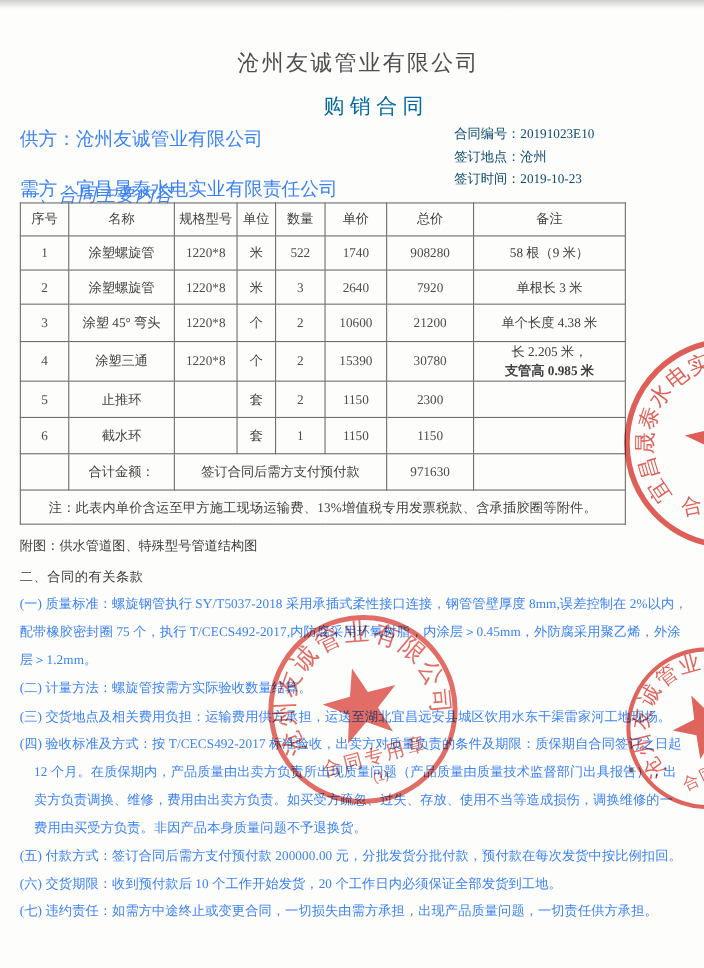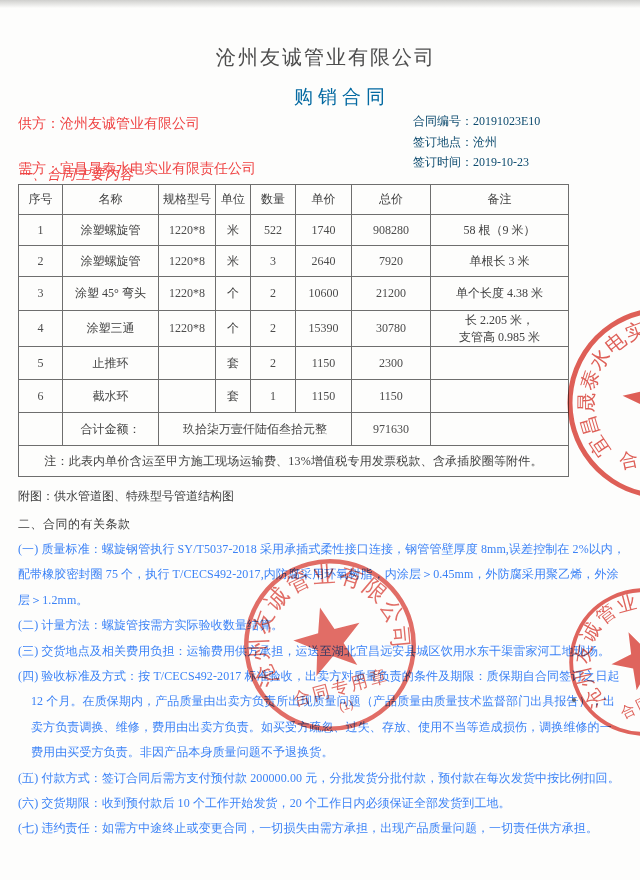--- a/index.html
+++ b/index.html
@@ -4,33 +4,33 @@
 <style>
   html,body{margin:0;padding:0;}
   body{background:#ffffff;font-family:"Liberation Serif","DejaVu Serif",serif;}
   .page{position:relative;width:640px;height:880px;background:#fdfdfc;overflow:hidden;color:#3b3b3b;padding-left:12px;}
   .scan-edge{position:absolute;top:0;left:0;width:100%;height:9px;
     background:linear-gradient(180deg,#cfcfcd 0%,rgba(255,255,255,0) 90%);}
   .company-title{position:absolute;top:44px;left:0;width:100%;text-align:center;
     font-size:20px;letter-spacing:2px;color:#4d4d4d;font-weight:400;}
   .doc-title{position:absolute;top:84px;left:16px;width:100%;text-align:center;
     font-size:19px;letter-spacing:5px;color:#0369a1;font-weight:400;}
-  .line{position:absolute;font-size:14px;color:#ef4444;white-space:nowrap;}
+  .line{position:absolute;font-size:17px;color:#3b82f6;white-space:nowrap;}
   .supplier{top:115px;left:18px;}
   .buyer{top:160px;left:18px;font-family:Liberation Mono, monospace;}
   .meta{position:absolute;top:111px;left:413px;font-size:12px;line-height:20.5px;color:#0c4a6e;}
   .sec1{top:166px;left:18px;letter-spacing:0.5px;font-style:italic;}
   .sec2{position:absolute;top:516px;left:18px;font-size:12px;letter-spacing:0.5px;}
   .attachment{position:absolute;top:488px;left:18px;font-size:12px;}
   table.main{position:absolute;top:184px;left:18px;width:550px;border-collapse:collapse;table-layout:fixed;}
   table.main th,table.main td{border:1px solid #6e6e6e;font-size:12px;font-weight:400;
     text-align:center;vertical-align:middle;color:#414141;padding:0 2px;overflow:hidden;}
   table.main td.num{color:#4c4c4c;}
   td.note-cell{text-align:left;padding:0 4px;font-size:11.5px;letter-spacing:0.2px;}
-  .remark2{display:block;}
+  .remark2{display:block;font-weight:bold;}
   .clauses{position:absolute;top:537px;left:18px;width:608px;}
   .clause-line{font-size:12px;line-height:25.4px;white-space:nowrap;color:#3b82f6;letter-spacing:0.1px;}
   .clause-line.ind{margin-left:13px;}
   .stamp{position:absolute;mix-blend-mode:multiply;}
   .stamp svg{display:block;}
   .stamp text,.stamp textPath{font-family:"Liberation Sans","DejaVu Sans",sans-serif;}
   .stamp-buyer{left:563px;top:303px;width:200px;height:200px;transform:rotate(-12deg);opacity:0.88;}
   .stamp-mid{left:240px;top:555px;width:180px;height:180px;transform:rotate(-15deg);opacity:0.8;}
   .stamp-br{left:566px;top:585px;width:154px;height:154px;transform:rotate(-26deg);opacity:0.85;}
   .speck{position:absolute;left:572px;top:698px;width:4px;height:4px;background:#4a4a4a;border-radius:50%;opacity:0.8;}
@@ -133,21 +133,21 @@
       <td class="num"></td>
       <td>套</td>
       <td class="num">1</td>
       <td class="num">1150</td>
       <td class="num">1150</td>
       <td></td>
     </tr>
     <tr style="height:33px">
       <td></td>
       <td>合计金额：</td>
-      <td colspan="4">玖拾柒万壹仟陆佰叁拾元整</td>
+      <td colspan="4">签订合同后需方支付预付款</td>
       <td class="num">971630</td>
       <td></td>
     </tr>
     <tr style="height:31px">
       <td colspan="8" class="note-cell">注：此表内单价含运至甲方施工现场运输费、13%增值税专用发票税款、含承插胶圈等附件。</td>
     </tr>
   </tbody>
     </table>
 
   <div class="attachment">附图：供水管道图、特殊型号管道结构图</div>

